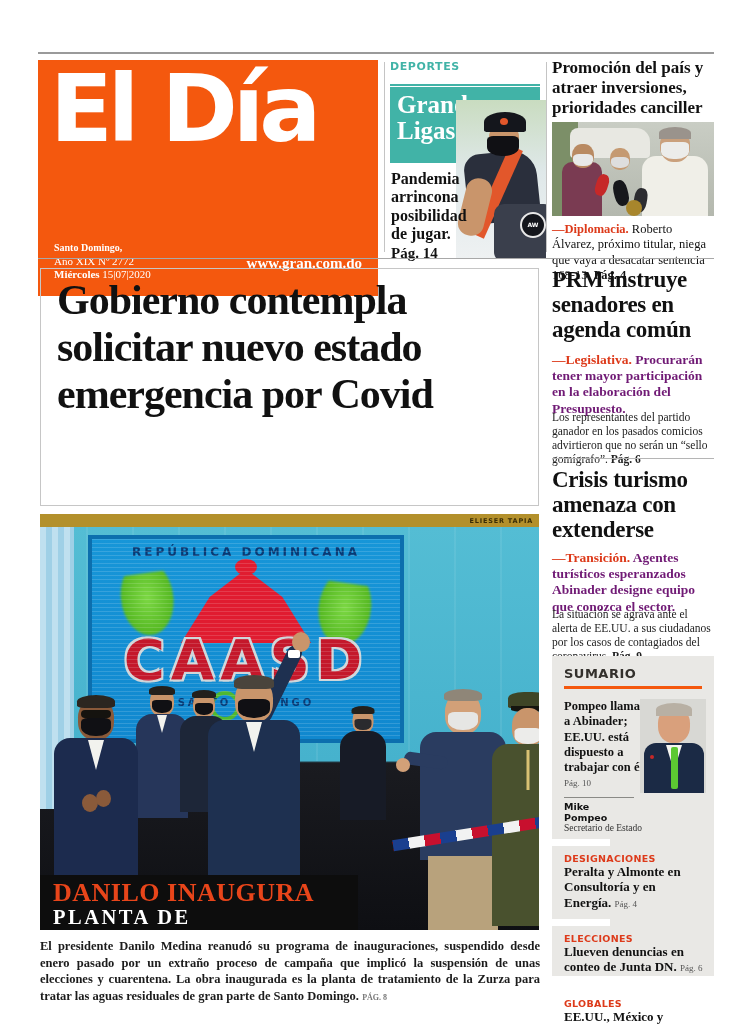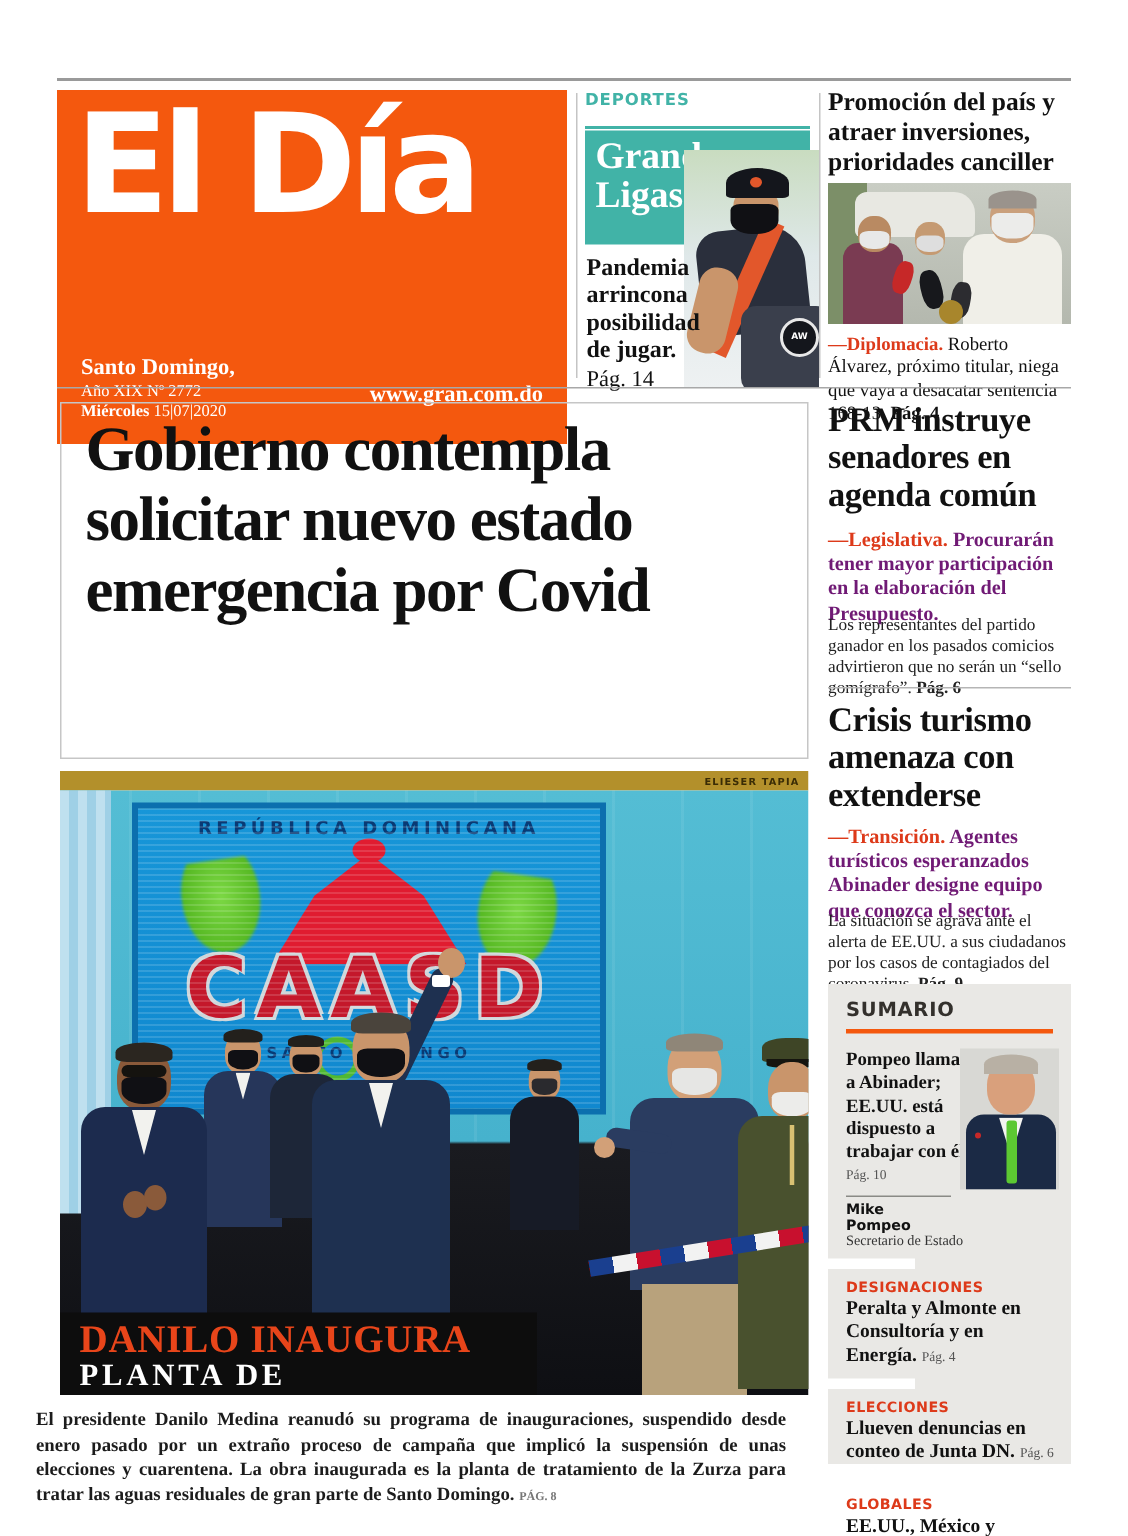--- a/index.html
+++ b/index.html
@@ -10,33 +10,33 @@
   
   .top-rule{left:38px;top:52px;width:676px;height:2px;background:#9a9a9a;}
   .mid-rule{left:38px;top:258px;width:676px;height:1px;background:#a8a8a8;}
   .vdiv{width:1px;background:#c4c4c4;top:62px;height:190px;}
 
   
   .masthead{left:38px;top:60px;width:340px;height:236px;background:#F4580E;color:#fff;}
   .logo{position:absolute;left:12px;top:-4px;font-family:"DejaVu Sans",sans-serif;
         font-weight:800;font-size:92px;letter-spacing:-5px;}
   .mast-meta{position:absolute;left:16px;bottom:14px;font-size:11px;line-height:1.25;}
-  .mast-meta .city{font-weight:700;font-size:15px;}
+  .mast-meta .city{font-weight:700;font-size:10px;}
   .mast-meta .day{font-weight:700;}
   .mast-url{position:absolute;right:16px;bottom:24px;font-weight:700;font-size:15px;}
 
   
   .sports{left:390px;top:60px;width:150px;height:192px;}
   .sports-kicker{font-family:"DejaVu Sans",sans-serif;font-weight:700;font-size:11px;
         color:#41B3A7;letter-spacing:.6px;}
   .sports-rule{position:absolute;left:0;top:24px;width:150px;height:2px;background:#41B3A7;}
   .sports-head{position:absolute;left:0;top:27px;width:150px;height:76px;background:#41B3A7;
         color:#fff;font-weight:700;font-size:25px;line-height:1.04;padding:5px 0 0 7px;box-sizing:border-box;}
   .sports-sub{position:absolute;left:1px;top:110px;width:78px;font-weight:700;font-size:16px;line-height:1.15;}
-  .sports-page{font-weight:400;font-size:15px;}
+  .sports-page{font-weight:700;font-size:15px;}
   .sports-photo{position:absolute;left:66px;top:40px;width:90px;height:158px;overflow:hidden;
         background:linear-gradient(180deg,#c9dcc0 0%,#dfe8e9 45%,#eef1f2 100%);}
   .bb-cap{position:absolute;left:28px;top:12px;width:42px;height:20px;background:#14161c;border-radius:50% 50% 10% 10%;}
   .bb-caplogo{position:absolute;left:44px;top:18px;width:8px;height:7px;background:#e2572b;border-radius:50%;}
   .bb-face{position:absolute;left:33px;top:26px;width:30px;height:26px;background:#c9956b;border-radius:40%;}
   .bb-mask{position:absolute;left:31px;top:36px;width:32px;height:20px;background:#101014;border-radius:20% 20% 45% 45%;}
   .bb-torso{position:absolute;left:10px;top:52px;width:72px;height:70px;background:#2a2f3c;border-radius:16px 26px 0 0;transform:rotate(-6deg);}
   .bb-arm{position:absolute;left:6px;top:78px;width:26px;height:58px;background:#c9956b;border-radius:12px;transform:rotate(14deg);}
   .bb-strap{position:absolute;left:34px;top:44px;width:14px;height:96px;background:#e2572b;transform:rotate(24deg);}
   .bb-bag{position:absolute;left:38px;top:104px;width:60px;height:58px;background:#3a3f4c;border-radius:10px;}
@@ -144,21 +144,21 @@
   .hand{position:absolute;background:var(--skin,#c9956b);border-radius:50%;}
   .ribbon{position:absolute;left:352px;bottom:92px;width:170px;height:11px;transform:rotate(-9deg);
         background:repeating-linear-gradient(90deg,#1a3f8f 0 16px,#f2f2f2 16px 32px,#c8102e 32px 48px);}
   .cap{position:absolute;background:#3e4526;border-radius:40% 40% 10% 10%;}
   .cap-visor{position:absolute;background:#15150f;border-radius:0 0 40% 40%;}
 
   .banner{position:absolute;left:0;top:348px;width:318px;height:67px;background:#0d0d0d;padding:4px 0 0 13px;box-sizing:border-box;}
   .banner-l1{color:#E8451A;font-weight:900;font-size:26px;letter-spacing:.5px;line-height:1.05;}
   .banner-l2{color:#fff;font-weight:600;font-size:20.5px;letter-spacing:2.5px;line-height:1.15;}
 
-  .caption{left:24px;top:938px;width:500px;font-size:12.5px;font-weight:700;line-height:1.32;color:#1c1c1c;text-align:justify;}
+  .caption{left:40px;top:938px;width:500px;font-size:12.5px;font-weight:700;line-height:1.32;color:#1c1c1c;text-align:justify;}
   .caption .cpg{font-size:8px;color:#777;font-weight:700;}
 </style>
 </head>
 <body>
 
 <div id="page">
 
   <div class="abs top-rule"></div>
 
   <div class="abs masthead">

